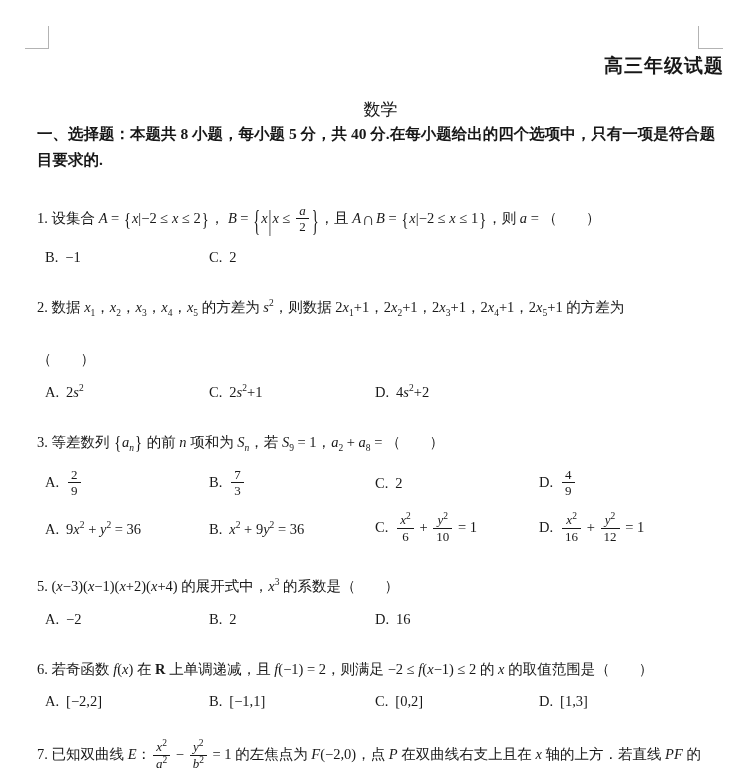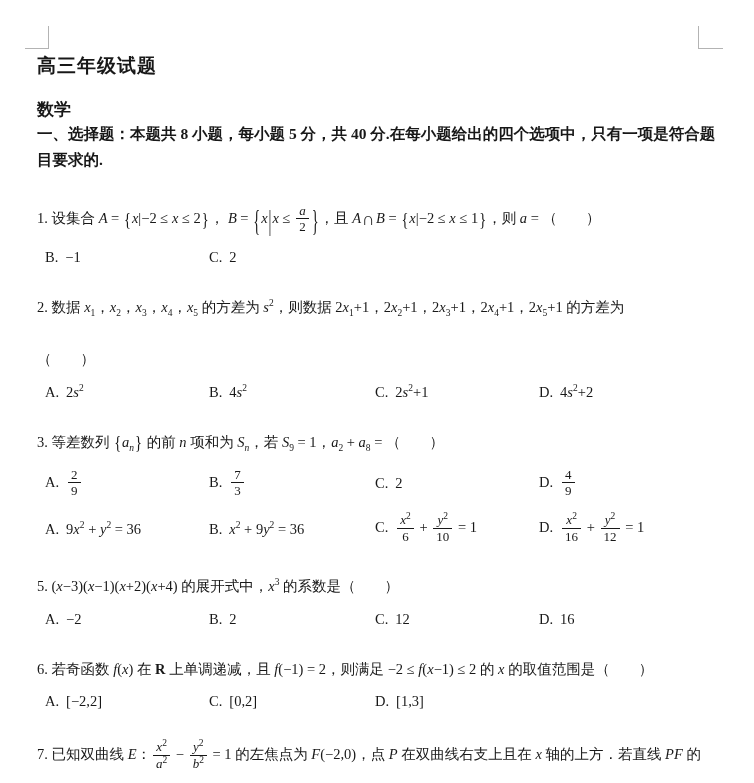--- a/index.html
+++ b/index.html
@@ -2,22 +2,22 @@
 <html><head>
 <meta charset="utf-8">
 <style>
   html,body{margin:0;padding:0;background:#ffffff;}
   body{
     width:754px;height:783px;overflow:hidden;position:relative;
     color:#181818;
     font-family:"Liberation Serif","DejaVu Serif",serif;
   }
   .page{padding:53px 30px 0 37px;}
-  .doc-title{text-align:left;font-size:19px;font-weight:bold;letter-spacing:1px;}
-  .doc-subtitle{text-align:left;font-size:17px;font-weight:bold;margin-top:19px;}
+  .doc-title{text-align:right;font-size:19px;font-weight:bold;letter-spacing:1px;}
+  .doc-subtitle{text-align:center;font-size:17px;font-weight:normal;margin-top:19px;}
   .section-intro{font-weight:bold;font-size:15.5px;line-height:1.7;}
   .question{margin-top:2px;}
   .stem{font-size:14.5px;line-height:1.55;margin-top:30px;}
   .options{
     display:grid;grid-template-columns:164px 166px 164px auto;
     padding-left:8px;margin-top:13px;font-size:14.5px;align-items:center;
   }
   .option{white-space:nowrap;}
   .opt-label{margin-right:7px;}
   .mt{}
@@ -63,21 +63,20 @@
         <div class="options">
           <div class="option"><span class="opt-label">B.</span><span class="opt-content"><span class="mt">−1</span></span></div>
           <div class="option"><span class="opt-label">C.</span><span class="opt-content"><span class="mt">2</span></span></div>
         </div>
       </div>
       <div class="question">
         <div class="stem"><span class="mt">2. 数据 </span><span class="mg"><span class="mi">x</span><sub class="msub">1</sub></span><span class="mt">，</span><span class="mg"><span class="mi">x</span><sub class="msub">2</sub></span><span class="mt">，</span><span class="mg"><span class="mi">x</span><sub class="msub">3</sub></span><span class="mt">，</span><span class="mg"><span class="mi">x</span><sub class="msub">4</sub></span><span class="mt">，</span><span class="mg"><span class="mi">x</span><sub class="msub">5</sub></span><span class="mt"> 的方差为 </span><span class="mg"><span class="mi">s</span><sup class="msup">2</sup></span><span class="mt">，则数据 2</span><span class="mg"><span class="mi">x</span><sub class="msub">1</sub></span><span class="mt">+1，2</span><span class="mg"><span class="mi">x</span><sub class="msub">2</sub></span><span class="mt">+1，2</span><span class="mg"><span class="mi">x</span><sub class="msub">3</sub></span><span class="mt">+1，2</span><span class="mg"><span class="mi">x</span><sub class="msub">4</sub></span><span class="mt">+1，2</span><span class="mg"><span class="mi">x</span><sub class="msub">5</sub></span><span class="mt">+1 的方差为</span></div>
         <div class="stem"><span class="mt">（　　）</span></div>
         <div class="options">
           <div class="option"><span class="opt-label">A.</span><span class="opt-content"><span class="mt">2</span><span class="mg"><span class="mi">s</span><sup class="msup">2</sup></span></span></div>
-          <div class="option"><span class="opt-label">B.</span><span class="opt-content"><span class="mt">4</span><span class="mg"><span class="mi">s</span><sup class="msup">2</sup></span></span></div>
           <div class="option"><span class="opt-label">C.</span><span class="opt-content"><span class="mt">2</span><span class="mg"><span class="mi">s</span><sup class="msup">2</sup></span><span class="mt">+1</span></span></div>
           <div class="option"><span class="opt-label">D.</span><span class="opt-content"><span class="mt">4</span><span class="mg"><span class="mi">s</span><sup class="msup">2</sup></span><span class="mt">+2</span></span></div>
         </div>
       </div>
       <div class="question">
         <div class="stem"><span class="mt">3. 等差数列 </span><span class="brace" style="transform: scaleY(1.25);">{</span><span class="mg"><span class="mi">a</span><sub class="msub mi">n</sub></span><span class="brace" style="transform: scaleY(1.25);">}</span><span class="mt"> 的前 </span><span class="mi">n</span><span class="mt"> 项和为 </span><span class="mg"><span class="mi">S</span><sub class="msub mi">n</sub></span><span class="mt">，若 </span><span class="mg"><span class="mi">S</span><sub class="msub">9</sub></span><span class="mt"> = 1，</span><span class="mg"><span class="mi">a</span><sub class="msub">2</sub></span><span class="mt"> + </span><span class="mg"><span class="mi">a</span><sub class="msub">8</sub></span><span class="mt"> = （　　）</span></div>
         <div class="options">
           <div class="option"><span class="opt-label">A.</span><span class="opt-content"><span class="frac">
                 <span class="fnum"><span class="mt">2</span></span>
                 <span class="fden"><span class="mt">9</span></span>
@@ -111,28 +110,28 @@
                 <span class="fnum"><span class="mg"><span class="mi">y</span><sup class="msup">2</sup></span></span>
                 <span class="fden"><span class="mt">12</span></span>
               </span><span class="mt"> = 1</span></span></div>
         </div>
       </div>
       <div class="question">
         <div class="stem"><span class="mt">5. (</span><span class="mi">x</span><span class="mt">−3)(</span><span class="mi">x</span><span class="mt">−1)(</span><span class="mi">x</span><span class="mt">+2)(</span><span class="mi">x</span><span class="mt">+4) 的展开式中，</span><span class="mg"><span class="mi">x</span><sup class="msup">3</sup></span><span class="mt"> 的系数是（　　）</span></div>
         <div class="options">
           <div class="option"><span class="opt-label">A.</span><span class="opt-content"><span class="mt">−2</span></span></div>
           <div class="option"><span class="opt-label">B.</span><span class="opt-content"><span class="mt">2</span></span></div>
-          <div class="option"><span class="opt-label">C.</span><span class="opt-content"><span class="mt">12</span></span></div>
           <div class="option"><span class="opt-label">D.</span><span class="opt-content"><span class="mt">16</span></span></div>
         </div>
       </div>
       <div class="question">
         <div class="stem"><span class="mt">6. 若奇函数 </span><span class="mi">f</span><span class="mt">(</span><span class="mi">x</span><span class="mt">) 在 </span><span class="mb">R</span><span class="mt"> 上单调递减，且 </span><span class="mi">f</span><span class="mt">(−1) = 2，则满足 −2 ≤ </span><span class="mi">f</span><span class="mt">(</span><span class="mi">x</span><span class="mt">−1) ≤ 2 的 </span><span class="mi">x</span><span class="mt"> 的取值范围是（　　）</span></div>
         <div class="options">
           <div class="option"><span class="opt-label">A.</span><span class="opt-content"><span class="mt">[−2,2]</span></span></div>
+          <div class="option"><span class="opt-label">B.</span><span class="opt-content"><span class="mt">[−1,1]</span></span></div>
           <div class="option"><span class="opt-label">C.</span><span class="opt-content"><span class="mt">[0,2]</span></span></div>
           <div class="option"><span class="opt-label">D.</span><span class="opt-content"><span class="mt">[1,3]</span></span></div>
         </div>
       </div>
       <div class="question">
         <div class="stem"><span class="mt">7. 已知双曲线 </span><span class="mi">E</span><span class="mt">：</span><span class="frac">
             <span class="fnum"><span class="mg"><span class="mi">x</span><sup class="msup">2</sup></span></span>
             <span class="fden"><span class="mg"><span class="mi">a</span><sup class="msup">2</sup></span></span>
           </span><span class="mt"> − </span><span class="frac">
             <span class="fnum"><span class="mg"><span class="mi">y</span><sup class="msup">2</sup></span></span>

